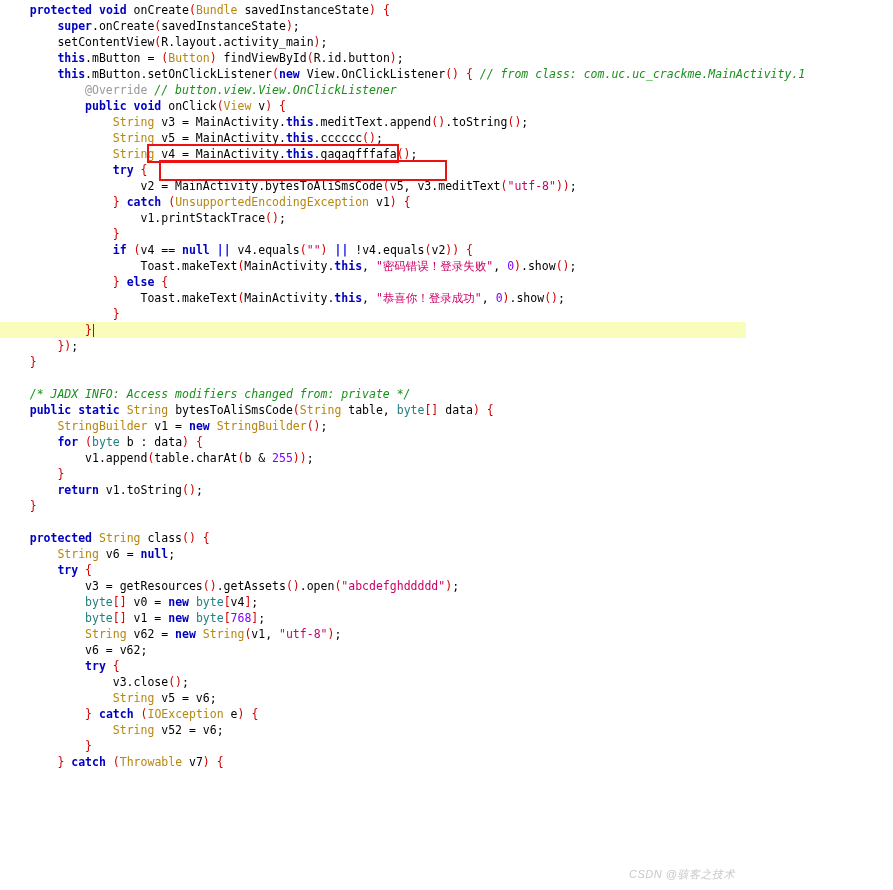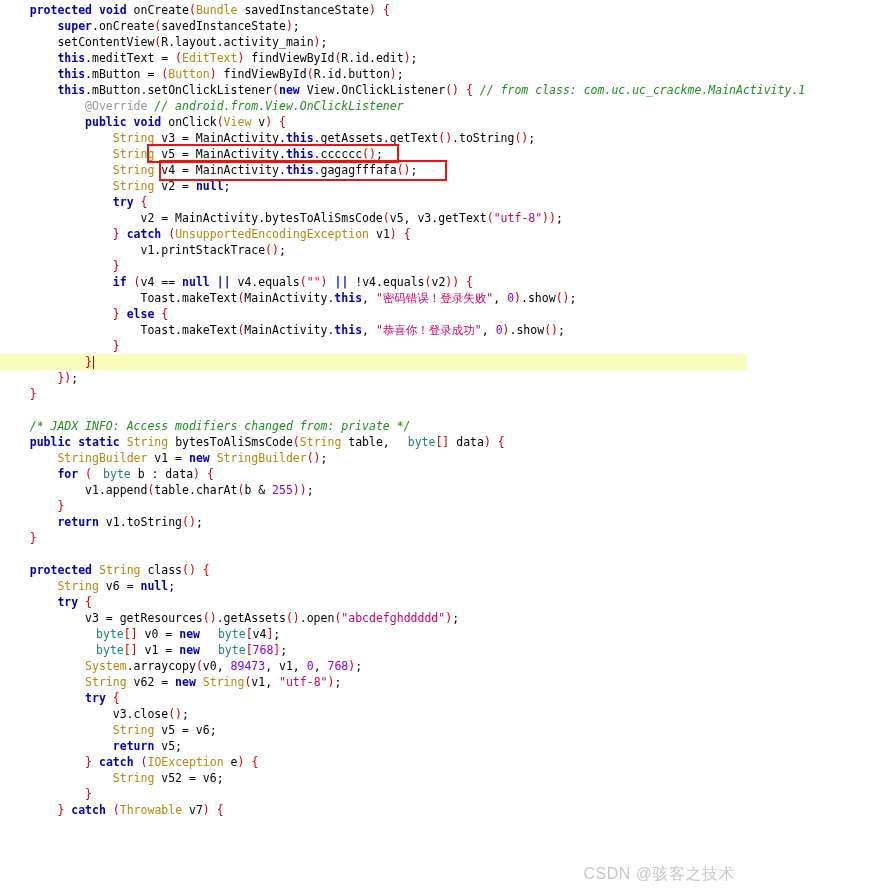--- a/index.html
+++ b/index.html
@@ -30,21 +30,21 @@
     white-space: pre;
     padding-left: 2px;
     font-size: 11.5px;
     letter-spacing: 0px;
   }
   .code-line.highlighted {
     background: #fafcbc;
   }
   
   .kw      { color: #0000c0; font-weight: bold; }
-  .type    { color: #208080; margin-left: 11px; }                       
+  .type    { color: #208080; }                       
   .cls     { color: #b8860b; }
   .plain   { color: #000000; }
   .str     { color: #cc0066; }                       
   .num     { color: #8000ff; }                       
   .punct   { color: #cc0000; }                       
   .cmt     { color: #1a8f1a; font-style: italic; }   
   .anno    { color: #999999; }
   .blue    { color: #0000ee; font-weight: bold; }
 
   
@@ -63,44 +63,43 @@
     width: 1px;
     background: #cc0000;
     height: 13px;
   }
   #watermark {
     position: absolute;
     right: 11px;
     bottom: 8px;
     color: #c8c8c8;
     font-family: "Liberation Sans", sans-serif;
-    font-size: 16px;
+    font-size: 11px;
     letter-spacing: 0.5px;
     user-select: none;
+    font-style: italic;
   }
 </style>
 </head>
 <body>
 
 <div id="code-view">
 
   <div class="code-line"><span class="plain">    </span><span class="kw">protected</span><span class="plain"> </span><span class="kw">void</span><span class="plain"> onCreate</span><span class="punct">(</span><span class="cls">Bundle</span><span class="plain"> savedInstanceState</span><span class="punct">)</span><span class="plain"> </span><span class="punct">{</span></div>
   <div class="code-line"><span class="plain">        </span><span class="kw">super</span><span class="plain">.onCreate</span><span class="punct">(</span><span class="plain">savedInstanceState</span><span class="punct">)</span><span class="plain">;</span></div>
   <div class="code-line"><span class="plain">        setContentView</span><span class="punct">(</span><span class="plain">R.layout.activity_main</span><span class="punct">)</span><span class="plain">;</span></div>
-  <div class="code-line"><span class="plain">        </span><span class="kw">this</span><span class="plain">.meditText = </span><span class="punct">(</span><span class="cls">EditText</span><span class="punct">)</span><span class="plain"> findViewById</span><span class="punct">(</span><span class="plain">R.id.edit</span><span class="punct">)</span><span class="plain">;</span></div>
   <div class="code-line"><span class="plain">        </span><span class="kw">this</span><span class="plain">.mButton = </span><span class="punct">(</span><span class="cls">Button</span><span class="punct">)</span><span class="plain"> findViewById</span><span class="punct">(</span><span class="plain">R.id.button</span><span class="punct">)</span><span class="plain">;</span></div>
   <div class="code-line"><span class="plain">        </span><span class="kw">this</span><span class="plain">.mButton.setOnClickListener</span><span class="punct">(</span><span class="kw">new</span><span class="plain"> View.OnClickListener</span><span class="punct">()</span><span class="plain"> </span><span class="punct">{</span><span class="plain"> </span><span class="cmt">// from class: com.uc.uc_crackme.MainActivity.1</span></div>
-  <div class="code-line"><span class="plain">            </span><span class="anno">@Override</span><span class="plain"> </span><span class="cmt">// android.from.View.OnClickListener</span></div>
+  <div class="code-line"><span class="plain">            </span><span class="anno">@Override</span><span class="plain"> </span><span class="cmt">// button.view.View.OnClickListener</span></div>
   <div class="code-line"><span class="plain">            </span><span class="kw">public</span><span class="plain"> </span><span class="kw">void</span><span class="plain"> onClick</span><span class="punct">(</span><span class="cls">View</span><span class="plain"> v</span><span class="punct">)</span><span class="plain"> </span><span class="punct">{</span></div>
-  <div class="code-line"><span class="plain">                </span><span class="cls">String</span><span class="plain"> v3 = MainActivity.</span><span class="kw">this</span><span class="plain">.getAssets.getText</span><span class="punct">()</span><span class="plain">.toString</span><span class="punct">()</span><span class="plain">;</span></div>
+  <div class="code-line"><span class="plain">                </span><span class="cls">String</span><span class="plain"> v3 = MainActivity.</span><span class="kw">this</span><span class="plain">.meditText.append</span><span class="punct">()</span><span class="plain">.toString</span><span class="punct">()</span><span class="plain">;</span></div>
   <div class="code-line"><span class="plain">                </span><span class="cls">String</span><span class="plain"> v5 = MainActivity.</span><span class="kw">this</span><span class="plain">.cccccc</span><span class="punct">()</span><span class="plain">;</span></div>
   <div class="code-line"><span class="plain">                </span><span class="cls">String</span><span class="plain"> v4 = MainActivity.</span><span class="kw">this</span><span class="plain">.gagagfffafa</span><span class="punct">()</span><span class="plain">;</span></div>
-  <div class="code-line"><span class="plain">                </span><span class="cls">String</span><span class="plain"> v2 = </span><span class="kw">null</span><span class="plain">;</span></div>
   <div class="code-line"><span class="plain">                </span><span class="kw">try</span><span class="plain"> </span><span class="punct">{</span></div>
-  <div class="code-line"><span class="plain">                    v2 = MainActivity.bytesToAliSmsCode</span><span class="punct">(</span><span class="plain">v5, v3.getText</span><span class="punct">(</span><span class="str">"utf-8"</span><span class="punct">))</span><span class="plain">;</span></div>
+  <div class="code-line"><span class="plain">                    v2 = MainActivity.bytesToAliSmsCode</span><span class="punct">(</span><span class="plain">v5, v3.meditText</span><span class="punct">(</span><span class="str">"utf-8"</span><span class="punct">))</span><span class="plain">;</span></div>
   <div class="code-line"><span class="plain">                </span><span class="punct">}</span><span class="plain"> </span><span class="kw">catch</span><span class="plain"> </span><span class="punct">(</span><span class="cls">UnsupportedEncodingException</span><span class="plain"> v1</span><span class="punct">)</span><span class="plain"> </span><span class="punct">{</span></div>
   <div class="code-line"><span class="plain">                    v1.printStackTrace</span><span class="punct">()</span><span class="plain">;</span></div>
   <div class="code-line"><span class="plain">                </span><span class="punct">}</span></div>
   <div class="code-line"><span class="plain">                </span><span class="kw">if</span><span class="plain"> </span><span class="punct">(</span><span class="plain">v4 == </span><span class="kw">null</span><span class="plain"> </span><span class="blue">||</span><span class="plain"> v4.equals</span><span class="punct">(</span><span class="str">""</span><span class="punct">)</span><span class="plain"> </span><span class="blue">||</span><span class="plain"> !v4.equals</span><span class="punct">(</span><span class="plain">v2</span><span class="punct">))</span><span class="plain"> </span><span class="punct">{</span></div>
   <div class="code-line"><span class="plain">                    Toast.makeText</span><span class="punct">(</span><span class="plain">MainActivity.</span><span class="kw">this</span><span class="plain">, </span><span class="str">"密码错误！登录失败"</span><span class="plain">, </span><span class="num">0</span><span class="punct">)</span><span class="plain">.show</span><span class="punct">()</span><span class="plain">;</span></div>
   <div class="code-line"><span class="plain">                </span><span class="punct">}</span><span class="plain"> </span><span class="kw">else</span><span class="plain"> </span><span class="punct">{</span></div>
   <div class="code-line"><span class="plain">                    Toast.makeText</span><span class="punct">(</span><span class="plain">MainActivity.</span><span class="kw">this</span><span class="plain">, </span><span class="str">"恭喜你！登录成功"</span><span class="plain">, </span><span class="num">0</span><span class="punct">)</span><span class="plain">.show</span><span class="punct">()</span><span class="plain">;</span></div>
   <div class="code-line"><span class="plain">                </span><span class="punct">}</span></div>
   <div class="code-line highlighted"><span class="plain">            </span><span class="punct">}</span><span class="caret" style="left:93px; top:2px;"></span></div>
   <div class="code-line"><span class="plain">        </span><span class="punct">})</span><span class="plain">;</span></div>
@@ -114,26 +113,25 @@
   <div class="code-line"><span class="plain">        </span><span class="punct">}</span></div>
   <div class="code-line"><span class="plain">        </span><span class="kw">return</span><span class="plain"> v1.toString</span><span class="punct">()</span><span class="plain">;</span></div>
   <div class="code-line"><span class="plain">    </span><span class="punct">}</span></div>
   <div class="code-line"><span class="plain"> </span></div>
   <div class="code-line"><span class="plain">    </span><span class="kw">protected</span><span class="plain"> </span><span class="cls">String</span><span class="plain"> class</span><span class="punct">()</span><span class="plain"> </span><span class="punct">{</span></div>
   <div class="code-line"><span class="plain">        </span><span class="cls">String</span><span class="plain"> v6 = </span><span class="kw">null</span><span class="plain">;</span></div>
   <div class="code-line"><span class="plain">        </span><span class="kw">try</span><span class="plain"> </span><span class="punct">{</span></div>
   <div class="code-line"><span class="plain">            v3 = getResources</span><span class="punct">()</span><span class="plain">.getAssets</span><span class="punct">()</span><span class="plain">.open</span><span class="punct">(</span><span class="str">"abcdefghddddd"</span><span class="punct">)</span><span class="plain">;</span></div>
   <div class="code-line"><span class="plain">            </span><span class="type">byte</span><span class="punct">[]</span><span class="plain"> v0 = </span><span class="kw">new</span><span class="plain"> </span><span class="type">byte</span><span class="punct">[</span><span class="plain">v4</span><span class="punct">]</span><span class="plain">;</span></div>
   <div class="code-line"><span class="plain">            </span><span class="type">byte</span><span class="punct">[]</span><span class="plain"> v1 = </span><span class="kw">new</span><span class="plain"> </span><span class="type">byte</span><span class="punct">[</span><span class="num">768</span><span class="punct">]</span><span class="plain">;</span></div>
-  <div class="code-line"><span class="plain">            </span><span class="cls">System</span><span class="plain">.arraycopy</span><span class="punct">(</span><span class="plain">v0, </span><span class="num">89473</span><span class="plain">, v1, </span><span class="num">0</span><span class="plain">, </span><span class="num">768</span><span class="punct">)</span><span class="plain">;</span></div>
   <div class="code-line"><span class="plain">            </span><span class="cls">String</span><span class="plain"> v62 = </span><span class="kw">new</span><span class="plain"> </span><span class="cls">String</span><span class="punct">(</span><span class="plain">v1, </span><span class="str">"utf-8"</span><span class="punct">)</span><span class="plain">;</span></div>
+  <div class="code-line"><span class="plain">            v6 = v62;</span></div>
   <div class="code-line"><span class="plain">            </span><span class="kw">try</span><span class="plain"> </span><span class="punct">{</span></div>
   <div class="code-line"><span class="plain">                v3.close</span><span class="punct">()</span><span class="plain">;</span></div>
   <div class="code-line"><span class="plain">                </span><span class="cls">String</span><span class="plain"> v5 = v6;</span></div>
-  <div class="code-line"><span class="plain">                </span><span class="kw">return</span><span class="plain"> v5;</span></div>
   <div class="code-line"><span class="plain">            </span><span class="punct">}</span><span class="plain"> </span><span class="kw">catch</span><span class="plain"> </span><span class="punct">(</span><span class="cls">IOException</span><span class="plain"> e</span><span class="punct">)</span><span class="plain"> </span><span class="punct">{</span></div>
   <div class="code-line"><span class="plain">                </span><span class="cls">String</span><span class="plain"> v52 = v6;</span></div>
   <div class="code-line"><span class="plain">            </span><span class="punct">}</span></div>
   <div class="code-line"><span class="plain">        </span><span class="punct">}</span><span class="plain"> </span><span class="kw">catch</span><span class="plain"> </span><span class="punct">(</span><span class="cls">Throwable</span><span class="plain"> v7</span><span class="punct">)</span><span class="plain"> </span><span class="punct">{</span></div>
 
   <div class="redbox" id="redbox-ccccccc"></div>
   <div class="redbox" id="redbox-gagag"></div>
 
   <div id="watermark">CSDN @骇客之技术</div>
 </div>

